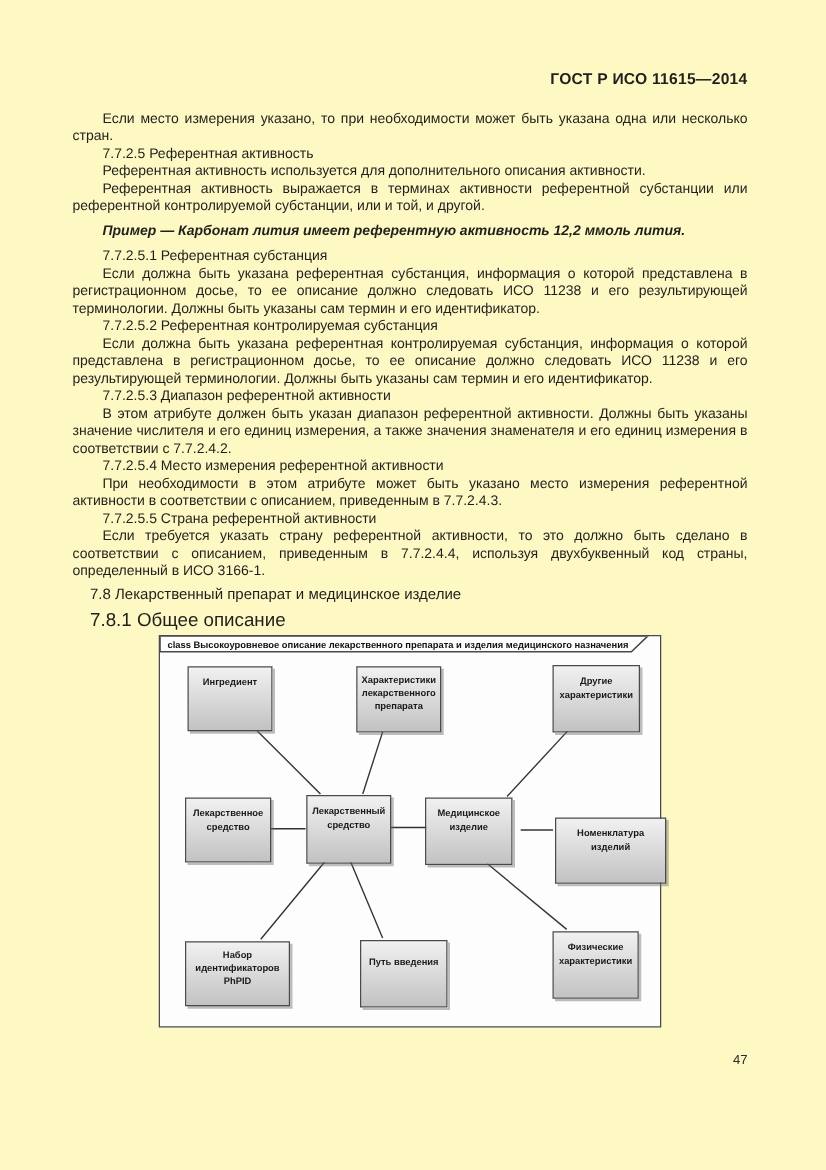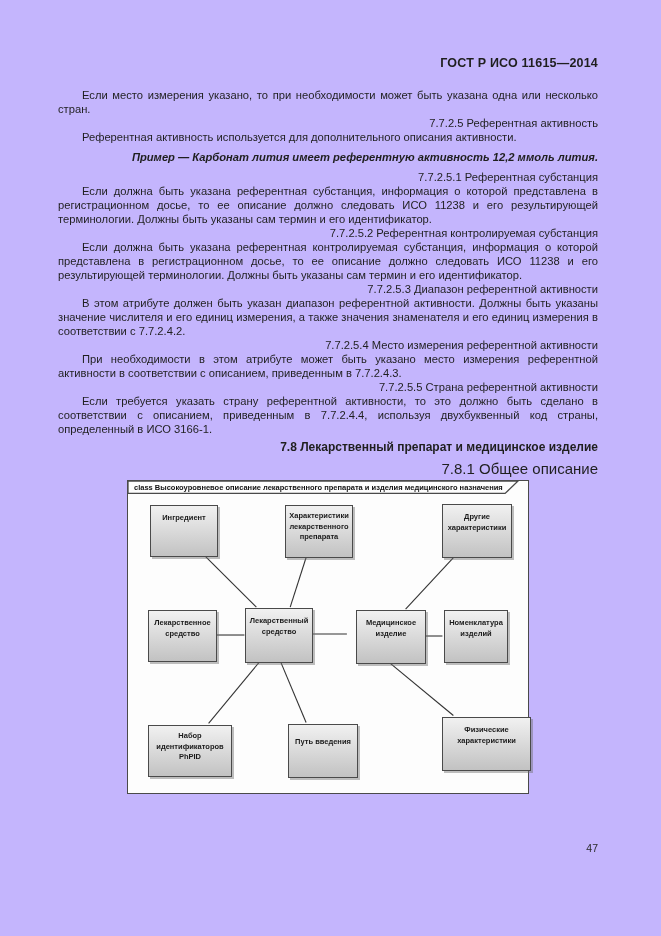--- a/index.html
+++ b/index.html
@@ -1,40 +1,40 @@
 <!DOCTYPE html>
 <html><head>
 <meta charset="utf-8">
 <style>
   html,body{margin:0;padding:0;background:#e8e8e8;}
   .page{
     position:relative;
     width:661px;height:936px;
-    background:#c4b5fd;
+    background:#fef9c3;
     font-family:"Liberation Sans",sans-serif;
     color:#1f1f1f;
     overflow:hidden;
     margin:0 auto;
   }
   .doc-header{
     position:absolute;top:56px;right:63px;
     font-size:12.5px;font-weight:bold;letter-spacing:0.2px;
   }
   .content{
     position:absolute;top:88px;left:58px;width:540px;
     font-size:11.2px;line-height:14px;
   }
-  .content p{margin:0;text-align:right;}
+  .content p{margin:0;}
   p.body{text-indent:24px;text-align:justify;}
   p.sub{text-indent:24px;}
   p.example{
     text-indent:24px;font-weight:bold;font-style:italic;
     margin:6px 0 6px 0;
   }
-  p.h2{font-weight:bold;font-size:12px;text-indent:14px;margin:4px 0 0 0;line-height:15px;}
+  p.h2{font-weight:normal;font-size:12px;text-indent:14px;margin:4px 0 0 0;line-height:15px;}
   p.h3{font-weight:normal;font-size:15px;text-indent:14px;margin:6px 0 0 0;line-height:15px;}
 
   
   .frame{
     position:relative;
     width:402px;height:314px;
     margin:4px 0 0 69px;
     border:1.5px solid #4a4a4a;
     background:#fdfdfd;
     box-sizing:border-box;
@@ -70,20 +70,21 @@
 <body>
 
 <div class="page">
 
   <div class="doc-header">ГОСТ Р ИСО 11615—2014</div>
 
   <div class="content">
     <p class="body">Если место измерения указано, то при необходимости может быть указана одна или несколько стран.</p>
     <p class="sub">7.7.2.5 Референтная активность</p>
     <p class="body">Референтная активность используется для дополнительного описания активности.</p>
+    <p class="body">Референтная активность выражается в терминах активности референтной субстанции или референтной контролируемой субстанции, или и той, и другой.</p>
     <p class="example">Пример — Карбонат лития имеет референтную активность 12,2 ммоль лития.</p>
     <p class="sub">7.7.2.5.1 Референтная субстанция</p>
     <p class="body">Если должна быть указана референтная субстанция, информация о которой представлена в регистрационном досье, то ее описание должно следовать ИСО 11238 и его результирующей терминологии. Должны быть указаны сам термин и его идентификатор.</p>
     <p class="sub">7.7.2.5.2 Референтная контролируемая субстанция</p>
     <p class="body">Если должна быть указана референтная контролируемая субстанция, информация о которой представлена в регистрационном досье, то ее описание должно следовать ИСО 11238 и его результирующей терминологии. Должны быть указаны сам термин и его идентификатор.</p>
     <p class="sub">7.7.2.5.3 Диапазон референтной активности</p>
     <p class="body">В этом атрибуте должен быть указан диапазон референтной активности. Должны быть указаны значение числителя и его единиц измерения, а также значения знаменателя и его единиц измерения в соответствии с 7.7.2.4.2.</p>
     <p class="sub">7.7.2.5.4 Место измерения референтной активности</p>
     <p class="body">При необходимости в этом атрибуте может быть указано место измерения референтной активности в соответствии с описанием, приведенным в 7.7.2.4.3.</p>
     <p class="sub">7.7.2.5.5 Страна референтной активности</p>
@@ -117,33 +118,33 @@
       </div>
       <div class="node" style="left:314px;top:23px;width:70px;height:54px;">
         <span>Другие характеристики</span>
       </div>
       <div class="node" style="left:20px;top:129px;width:69px;height:52px;">
         <span>Лекарственное средство</span>
       </div>
       <div class="node" style="left:117px;top:127px;width:68px;height:55px;">
         <span>Лекарственный средство</span>
       </div>
-      <div class="node" style="left:228px;top:129px;width:70px;height:54px;">
+      <div class="node" style="left:212px;top:129px;width:70px;height:54px;">
         <span>Медицинское изделие</span>
       </div>
-      <div class="node" style="left:316px;top:129px;width:64px;height:53px;">
+      <div class="node" style="left:316px;top:145px;width:89px;height:53px;">
         <span>Номенклатура изделий</span>
       </div>
       <div class="node" style="left:20px;top:244px;width:84px;height:52px;padding-top:5px;">
         <span>Набор идентификаторов PhPID</span>
       </div>
       <div class="node" style="left:160px;top:243px;width:70px;height:54px;padding-top:12px;">
         <span>Путь введения</span>
       </div>
-      <div class="node" style="left:314px;top:236px;width:89px;height:54px;">
+      <div class="node" style="left:314px;top:236px;width:69px;height:54px;">
         <span>Физические характеристики</span>
       </div>
     </div>
 
   </div>
 
   <div class="page-number">47</div>
 
 </div>
 

